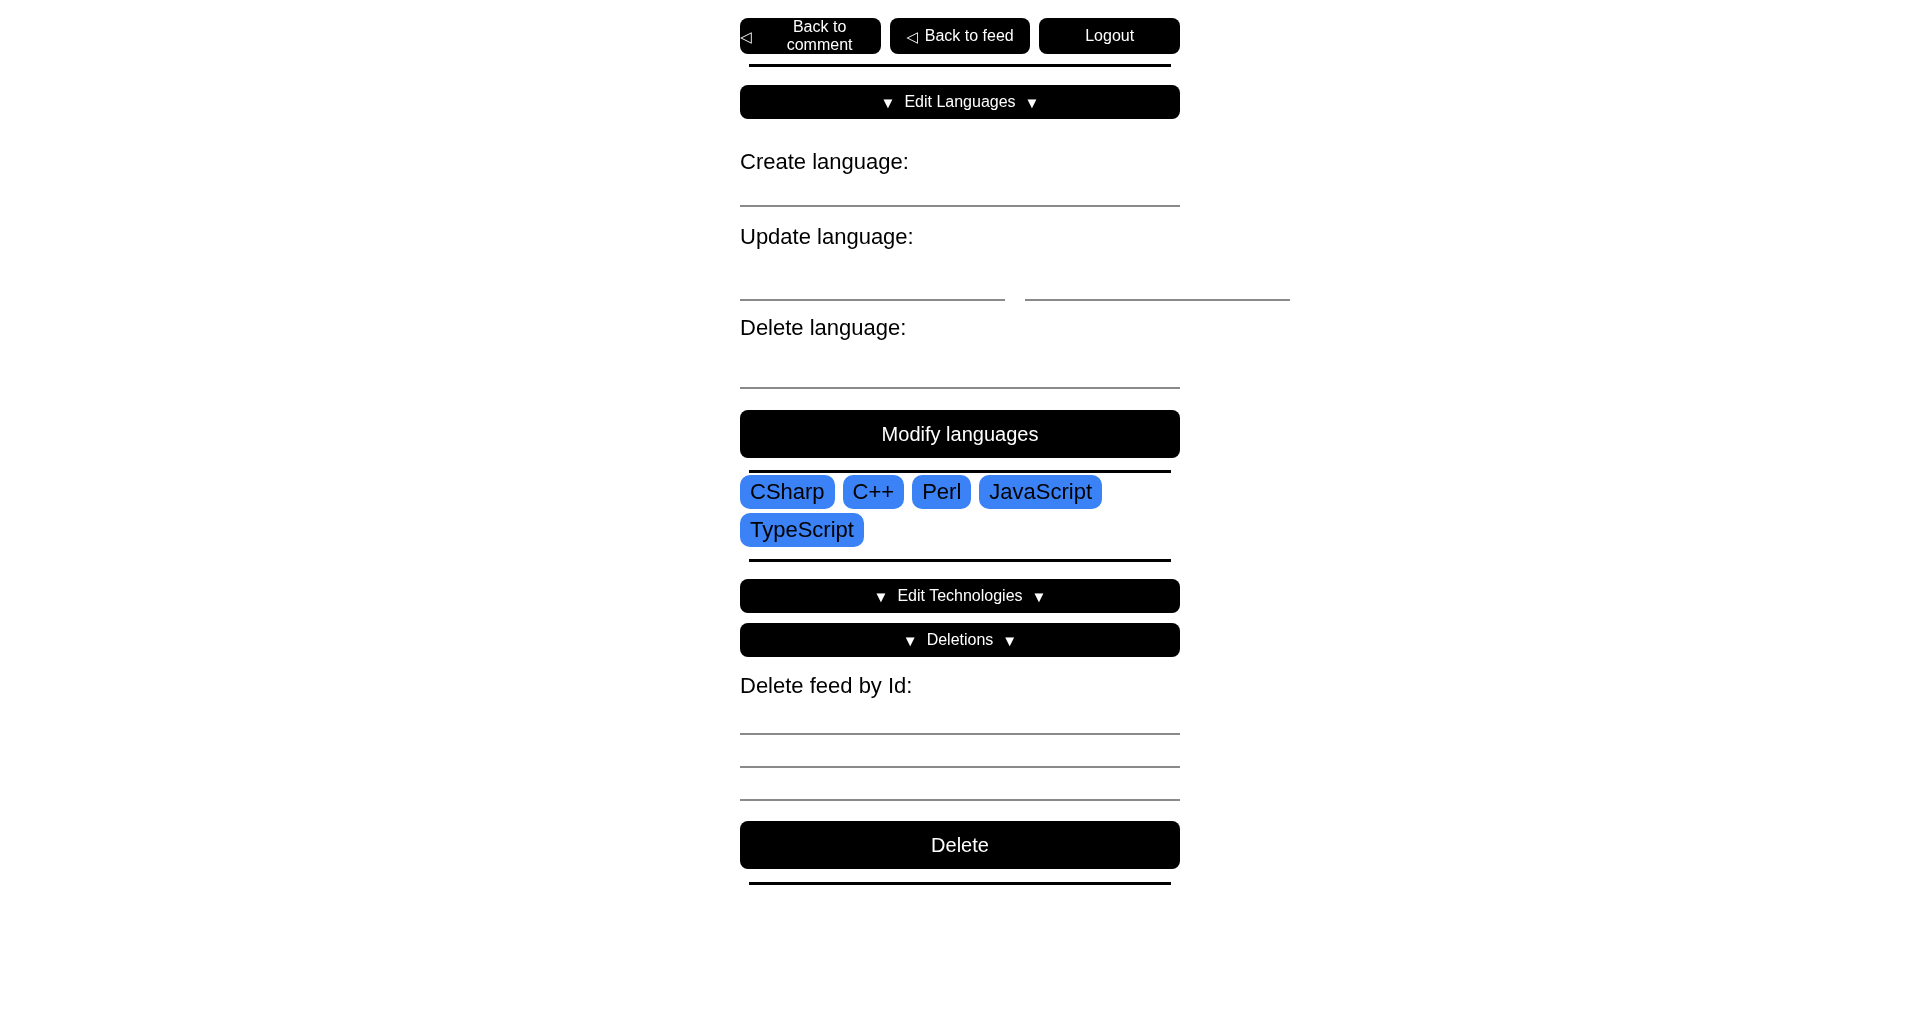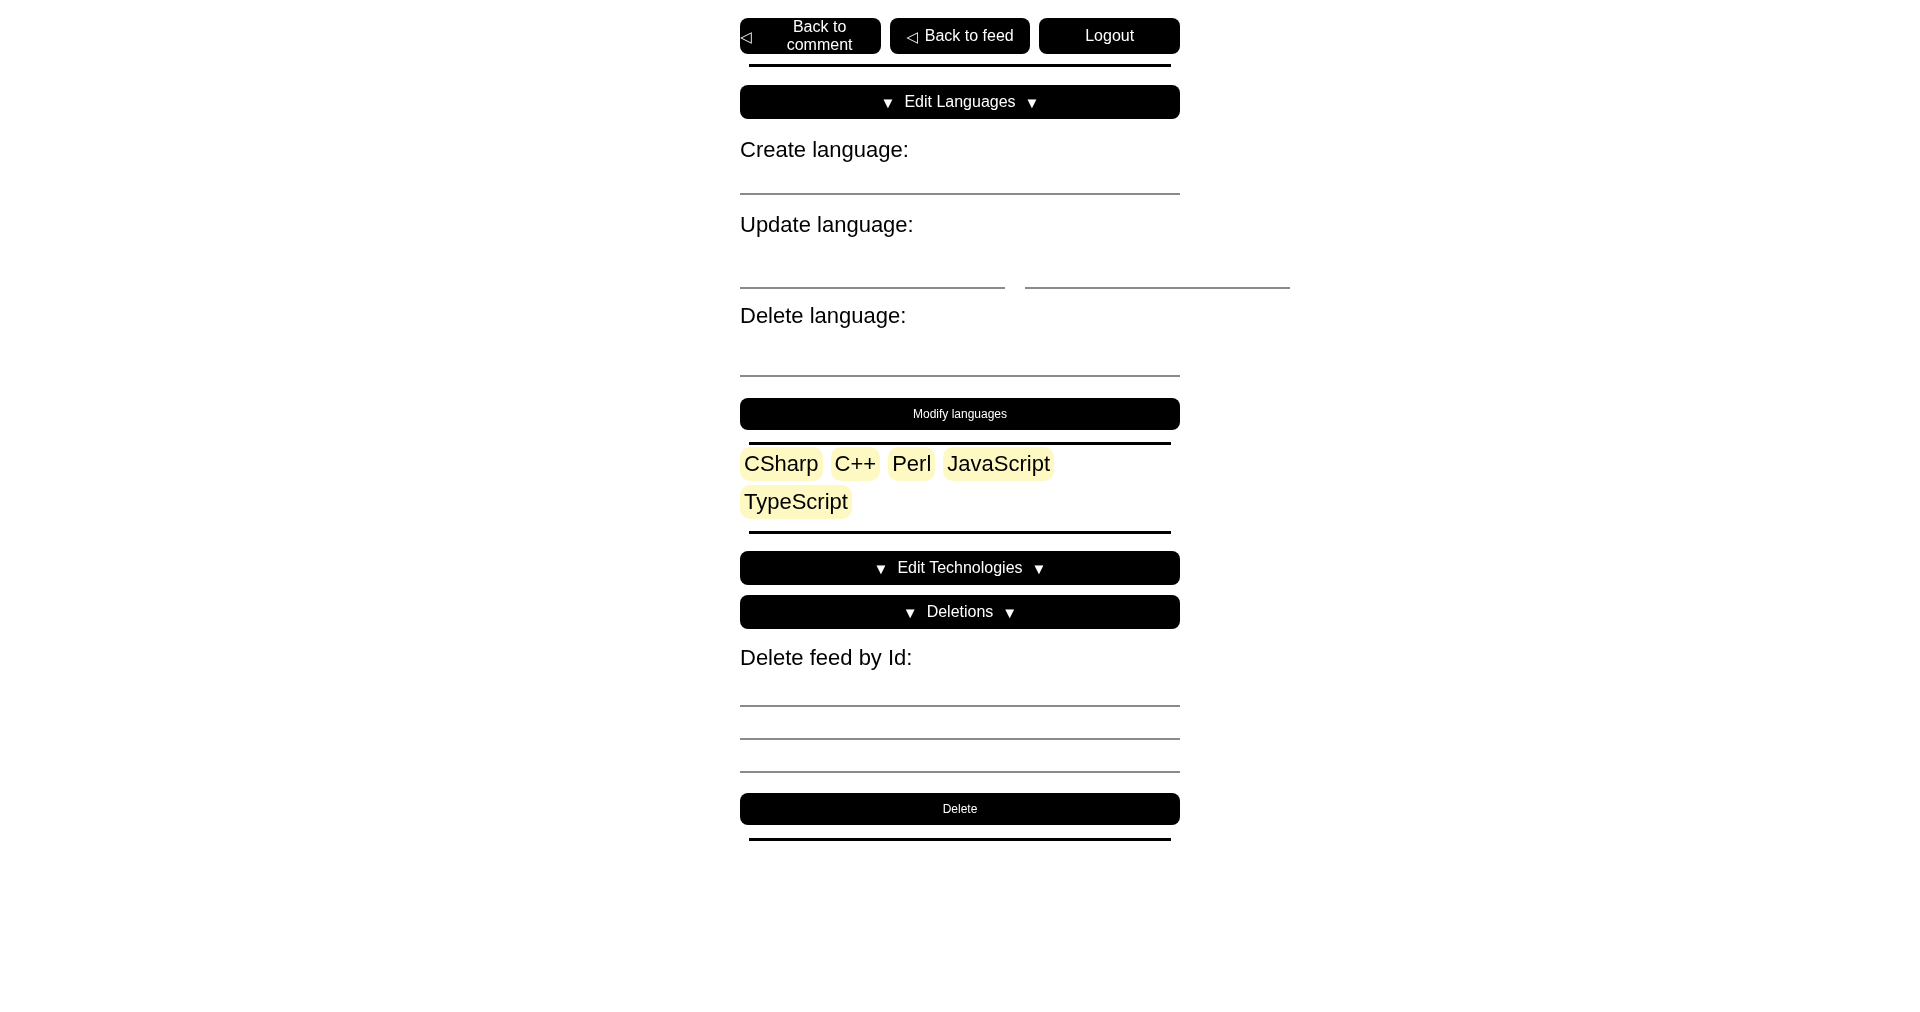--- a/index.html
+++ b/index.html
@@ -29,21 +29,21 @@
     display: flex; align-items: center; justify-content: center; gap: 9px;
     cursor: pointer; padding: 0;
   }
   #bar-langs { margin-top: 18px; }
   #bar-tech { margin-top: 17px; }
   #bar-deletions { margin-top: 10px; }
 
   .tri { font-size: 15px; line-height: 1; }
 
   .field-label { font-size: 22px; line-height: 26px; margin: 0; }
-  #label-create { margin-top: 18px; }
+  #label-create { margin-top: 30px; }
   #label-update { margin-top: 17px; }
   #label-deletelang { margin-top: 14px; }
   #label-available { margin-top: 13px; line-height: 24px; }
   #label-deluser { margin-top: 16px; }
   #label-delpost { margin-top: 29px; }
   #label-delcomment { margin-top: 30px; }
 
   .underline {
     display: block; width: 100%; height: 32px;
     border: none; border-bottom: 2px solid #8a8a8a; border-radius: 0;
@@ -52,31 +52,31 @@
   }
   #input-deletelang { margin-top: 16px; }
   #input-deluser { margin-top: 4px; }
   #input-delpost { margin-top: 1px; }
   #input-delcomment { margin-top: 1px; }
 
   .dual { display: flex; gap: 20px; margin-top: 19px; }
   .dual .underline { flex: 1; width: auto; }
 
   .action-btn {
-    display: block; width: 100%; height: 32px; background: #000; color: #fff;
-    border: none; border-radius: 8px; font-size: 12px; font-family: inherit;
+    display: block; width: 100%; height: 48px; background: #000; color: #fff;
+    border: none; border-radius: 8px; font-size: 20px; font-family: inherit;
     cursor: pointer;
   }
   #modify-btn { margin-top: 21px; }
   #delete-btn { margin-top: 20px; }
 
   .chips { margin-top: 2px; }
   .chips-row { display: flex; gap: 8px; margin-bottom: 4px; }
   .chip {
-    background: #fef9c3; border-radius: 10px; padding: 2px 4px;
+    background: #3b82f6; border-radius: 10px; padding: 2px 10px;
     font-size: 22px; line-height: 30px; white-space: nowrap;
   }
 </style>
 </head>
 <body>
 
 <div class="container">
 
   <div class="btn-row">
     <button class="btn">

